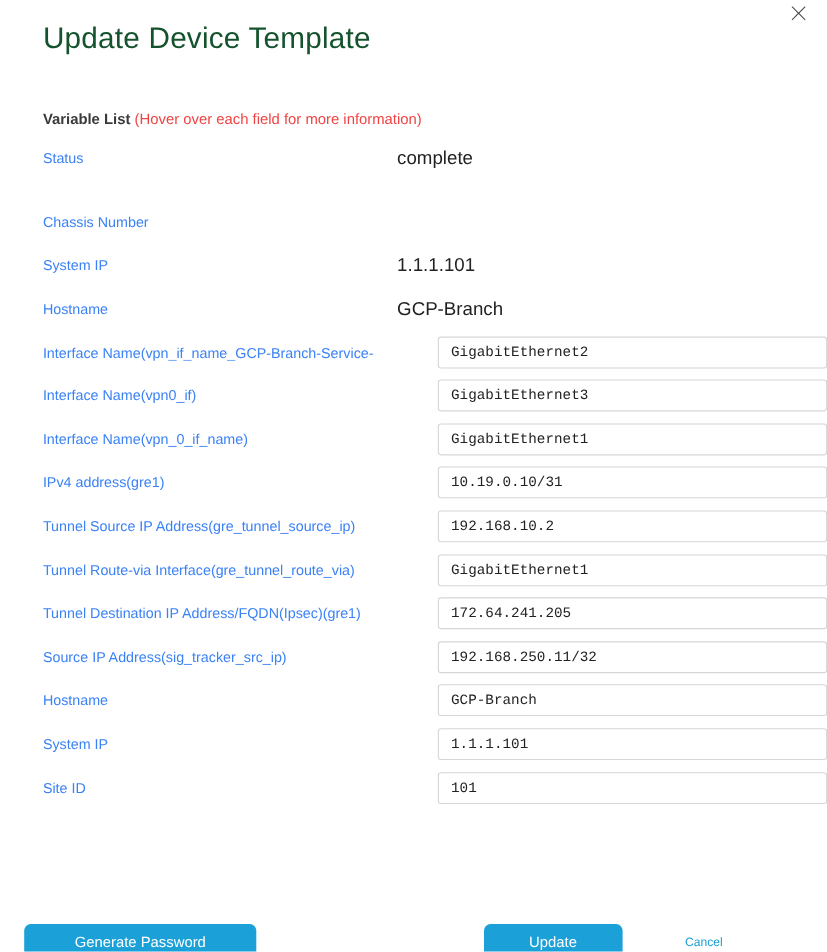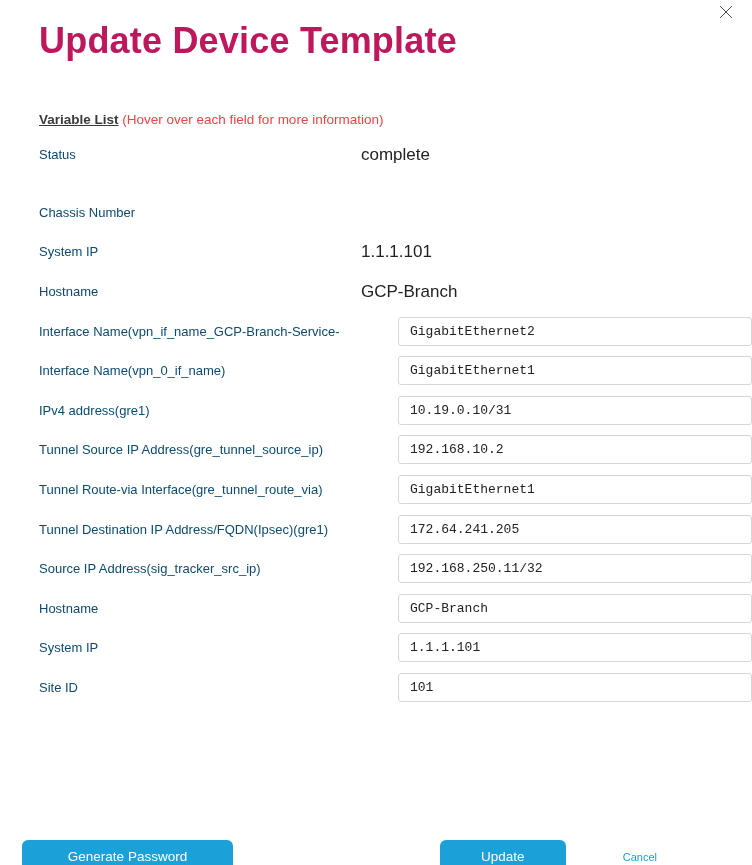--- a/index.html
+++ b/index.html
@@ -13,37 +13,37 @@
   .modal { position: relative; width: 752px; height: 865px; padding: 20px 0 0 39px; }
 
   .close-btn {
     position: absolute; top: 5px; right: 17px;
     width: 18px; height: 18px;
     cursor: pointer;
     display: flex; align-items: center; justify-content: center;
   }
 
   .modal-title {
-    font-size: 36px;
-    font-weight: 700;
-    color: #be185d;
+    font-size: 27px;
+    font-weight: 400;
+    color: #14532d;
     letter-spacing: 0.2px;
   }
 
   .section-header { margin-top: 50px; font-size: 13.5px; color: #4f4f4f; }
-  .section-title { font-weight: bold; color: #3a3a3a; text-decoration: underline; }
+  .section-title { font-weight: bold; color: #3a3a3a; }
   .section-hint { font-weight: 400; color: #ef4444; }
 
   .rows { margin-top: 8px; width: 629px; }
   .row { height: 39.6px; display: flex; align-items: center; }
   .rows .row:nth-child(2) { margin-top: 18px; }
 
   .row-label {
     width: 311px; flex: none;
-    font-size: 13px; color: #0c4a6e;
+    font-size: 13px; color: #3b82f6;
     white-space: nowrap; overflow: hidden;
   }
   .row-value {
     font-size: 17px; color: #222222;
     padding-left: 11px;
     white-space: nowrap;
   }
   .row-input {
     width: 354px; height: 29px; flex: none;
     border: 1px solid #d6d6d6; border-radius: 3px;
@@ -117,20 +117,24 @@
       </div>
       <div class="row row--static">
         <div class="row-label">Hostname</div>
         <div class="row-value">GCP-Branch</div>
       </div>
       <div class="row row--input">
         <div class="row-label">Interface Name(vpn_if_name_GCP-Branch-Service-</div>
         <input type="text" class="row-input" value="GigabitEthernet2" style="">
       </div>
       <div class="row row--input">
+        <div class="row-label">Interface Name(vpn0_if)</div>
+        <input type="text" class="row-input" value="GigabitEthernet3" style="">
+      </div>
+      <div class="row row--input">
         <div class="row-label">Interface Name(vpn_0_if_name)</div>
         <input type="text" class="row-input" value="GigabitEthernet1" style="">
       </div>
       <div class="row row--input">
         <div class="row-label">IPv4 address(gre1)</div>
         <input type="text" class="row-input" value="10.19.0.10/31" style="">
       </div>
       <div class="row row--input">
         <div class="row-label">Tunnel Source IP Address(gre_tunnel_source_ip)</div>
         <input type="text" class="row-input" value="192.168.10.2" style="">

